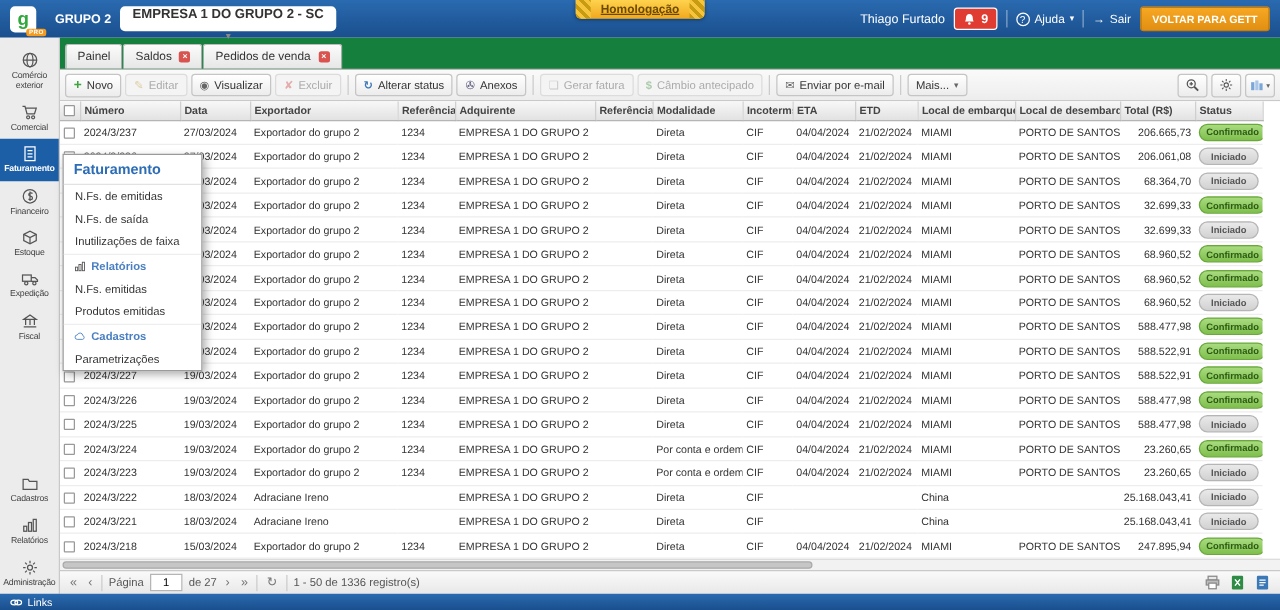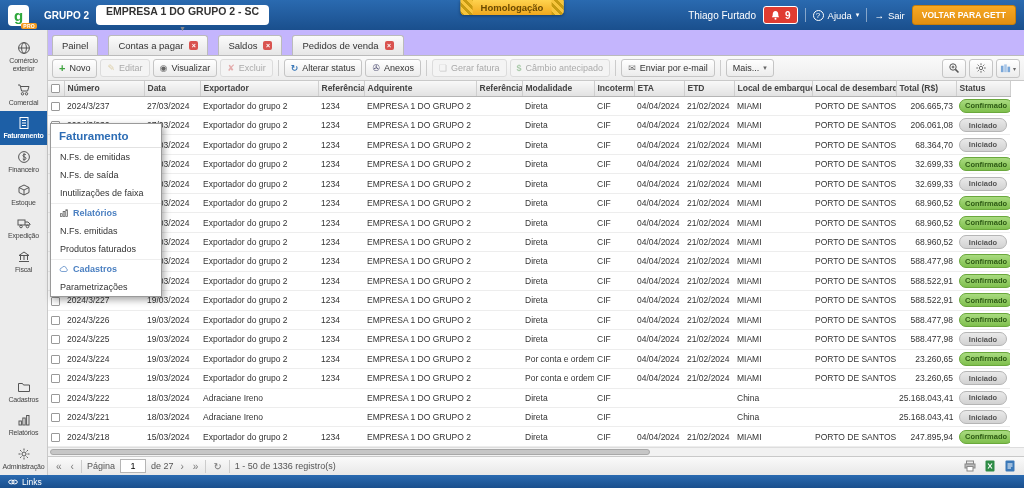--- a/index.html
+++ b/index.html
@@ -17,39 +17,39 @@
   .topbar .spacer{flex:1;}
   .user-name{color:#fff;font-size:10px;}
   .notif{background:#e03c31;border-radius:3px;height:18px;display:flex;align-items:center;gap:4px;padding:0 6px;color:#fff;font-weight:bold;font-size:10px;border:1px solid #fff;cursor:pointer;}
   .top-btn{color:#fff;font-size:9.5px;display:flex;align-items:center;gap:4px;cursor:pointer;background:none;border:none;font-family:inherit;}
   .q-circle{display:inline-block;width:11px;height:11px;border:1px solid #fff;border-radius:50%;font-size:8px;line-height:10px;text-align:center;}
   .top-sep{width:1px;height:14px;background:rgba(255,255,255,.45);}
   .back-btn{background:linear-gradient(#f7a823,#e18f12);color:#fff;font-weight:bold;font-size:8.5px;padding:4px 9px;border-radius:3px;border:1px solid #c87f0a;cursor:pointer;font-family:inherit;}
   .caret-w{font-size:7px;color:#fff;}
 
   
-  .banner{position:absolute;left:50%;transform:translateX(-50%);top:0;height:15px;padding:0 20px;background:linear-gradient(#ffd34e,#f0a81e);color:#6b4a00;font-size:9.5px;font-weight:bold;display:flex;align-items:center;border-radius:0 0 4px 4px;z-index:30;box-shadow:0 1px 3px rgba(0,0,0,.35);}
+  .banner{position:absolute;left:50%;transform:translateX(-50%);top:0;height:15px;padding:0 20px;background:linear-gradient(#ffd34e,#f0a81e);color:#6b4a00;font-size:9.5px;font-weight:bold;display:flex;align-items:center;border-radius:0 0 4px 4px;z-index:30;box-shadow:0 1px 3px rgba(0,0,0,.35);text-decoration:underline;}
   .banner:before,.banner:after{content:"";position:absolute;top:0;bottom:0;width:12px;background:repeating-linear-gradient(45deg,#c79b12 0 3px,#f7c53d 3px 6px);}
   .banner:before{left:0;border-radius:0 0 0 4px;}
   .banner:after{right:0;border-radius:0 0 4px 0;}
 
   
   .sidebar{position:absolute;left:0;top:30px;bottom:13px;width:48px;background:#ececec;border-right:1px solid #c9c9c9;display:flex;flex-direction:column;padding-top:6px;z-index:10;}
   .sb-spacer{flex:1;}
   .sb-item{display:flex;flex-direction:column;align-items:center;padding:5px 1px 4px;gap:2px;cursor:pointer;}
   .sb-item .ic{height:14px;display:flex;align-items:center;}
   .sb-item svg{width:14px;height:14px;}
   .sb-item .lbl{font-size:7px;letter-spacing:-.2px;color:#444;text-align:center;line-height:1.2;width:100%;}
   .sb-item.active{background:#1d5fa6;}
   .sb-item.active .lbl{color:#fff;font-weight:bold;}
   .sb-item.active svg *{stroke:#fff;fill:none;}
 
   
   .main{position:absolute;left:48px;top:30px;right:0;bottom:13px;background:#f4f4f4;display:flex;flex-direction:column;}
-  .tabstrip{height:26px;background:#c4b5fd;border-bottom:1px solid #bbb;display:flex;align-items:flex-end;padding:4px 4px 0;gap:10px;flex:0 0 auto;}
+  .tabstrip{height:26px;background:#15803d;border-bottom:1px solid #bbb;display:flex;align-items:flex-end;padding:4px 4px 0;gap:0;flex:0 0 auto;}
   .tab{display:flex;align-items:center;gap:6px;padding:4px 9px;font-size:9.5px;background:linear-gradient(#fbfbfb,#e6e6e6);border:1px solid #bbb;border-bottom:none;border-radius:3px 3px 0 0;color:#333;cursor:pointer;white-space:nowrap;}
   .tab.active{background:#f7f7f7;font-weight:bold;}
   .tab .close{width:9px;height:9px;background:#d9534f;color:#fff;border-radius:2px;font-size:7px;line-height:9px;text-align:center;font-weight:bold;cursor:pointer;}
 
   .toolbar{height:25px;background:linear-gradient(#fafafa,#ededed);border-bottom:1px solid #c9c9c9;display:flex;align-items:center;padding:0 4px;gap:3px;flex:0 0 auto;}
   .tb-btn{display:flex;align-items:center;gap:4px;padding:3px 6px;font-size:9px;background:linear-gradient(#fff,#ececec);border:1px solid #c5c5c5;border-radius:3px;color:#333;cursor:pointer;font-family:inherit;white-space:nowrap;}
   .tb-btn.disabled{color:#aaa;background:#f4f4f4;border-color:#dcdcdc;cursor:default;}
   .tb-btn.disabled .ic{opacity:.4;}
   .tb-btn .caret{font-size:7px;color:#666;}
   .tb-sep{width:1px;height:16px;background:#ccc;margin:0 2px;}
@@ -246,24 +246,20 @@
       </div>
     </div>
 </aside>
 
 <main class="main">
   <div class="tabstrip" id="tabs">
       <div class="tab">
         <span>Painel</span>
       </div>
       <div class="tab">
-        <span>Contas a pagar</span>
-        <span class="close">×</span>
-      </div>
-      <div class="tab">
         <span>Saldos</span>
         <span class="close">×</span>
       </div>
       <div class="tab">
         <span>Pedidos de venda</span>
         <span class="close">×</span>
       </div>
     </div>
 
   <div class="toolbar">
@@ -765,21 +761,21 @@
         <span class="ic">
           <svg viewBox="0 0 14 14">
             <rect x="2" y="8" width="2.4" height="4" fill="none" stroke="#555"></rect>
             <rect x="5.8" y="5" width="2.4" height="7" fill="none" stroke="#555"></rect>
             <rect x="9.6" y="2.5" width="2.4" height="9.5" fill="none" stroke="#555"></rect>
           </svg>
         </span>
         <span>Relatórios</span>
       </div>
       <div class="ctx-item">N.Fs. emitidas</div>
-      <div class="ctx-item">Produtos faturados</div>
+      <div class="ctx-item">Produtos emitidas</div>
       <div class="ctx-section">
         <span class="ic">
           <svg viewBox="0 0 14 14">
             <path d="M4 10.5a2.5 2.5 0 010-5 3.2 3.2 0 016.2.8A2.2 2.2 0 0110 10.5z" fill="none" stroke="#4a7fc1"></path>
           </svg>
         </span>
         <span>Cadastros</span>
       </div>
       <div class="ctx-item">Parametrizações</div>
     </div>

